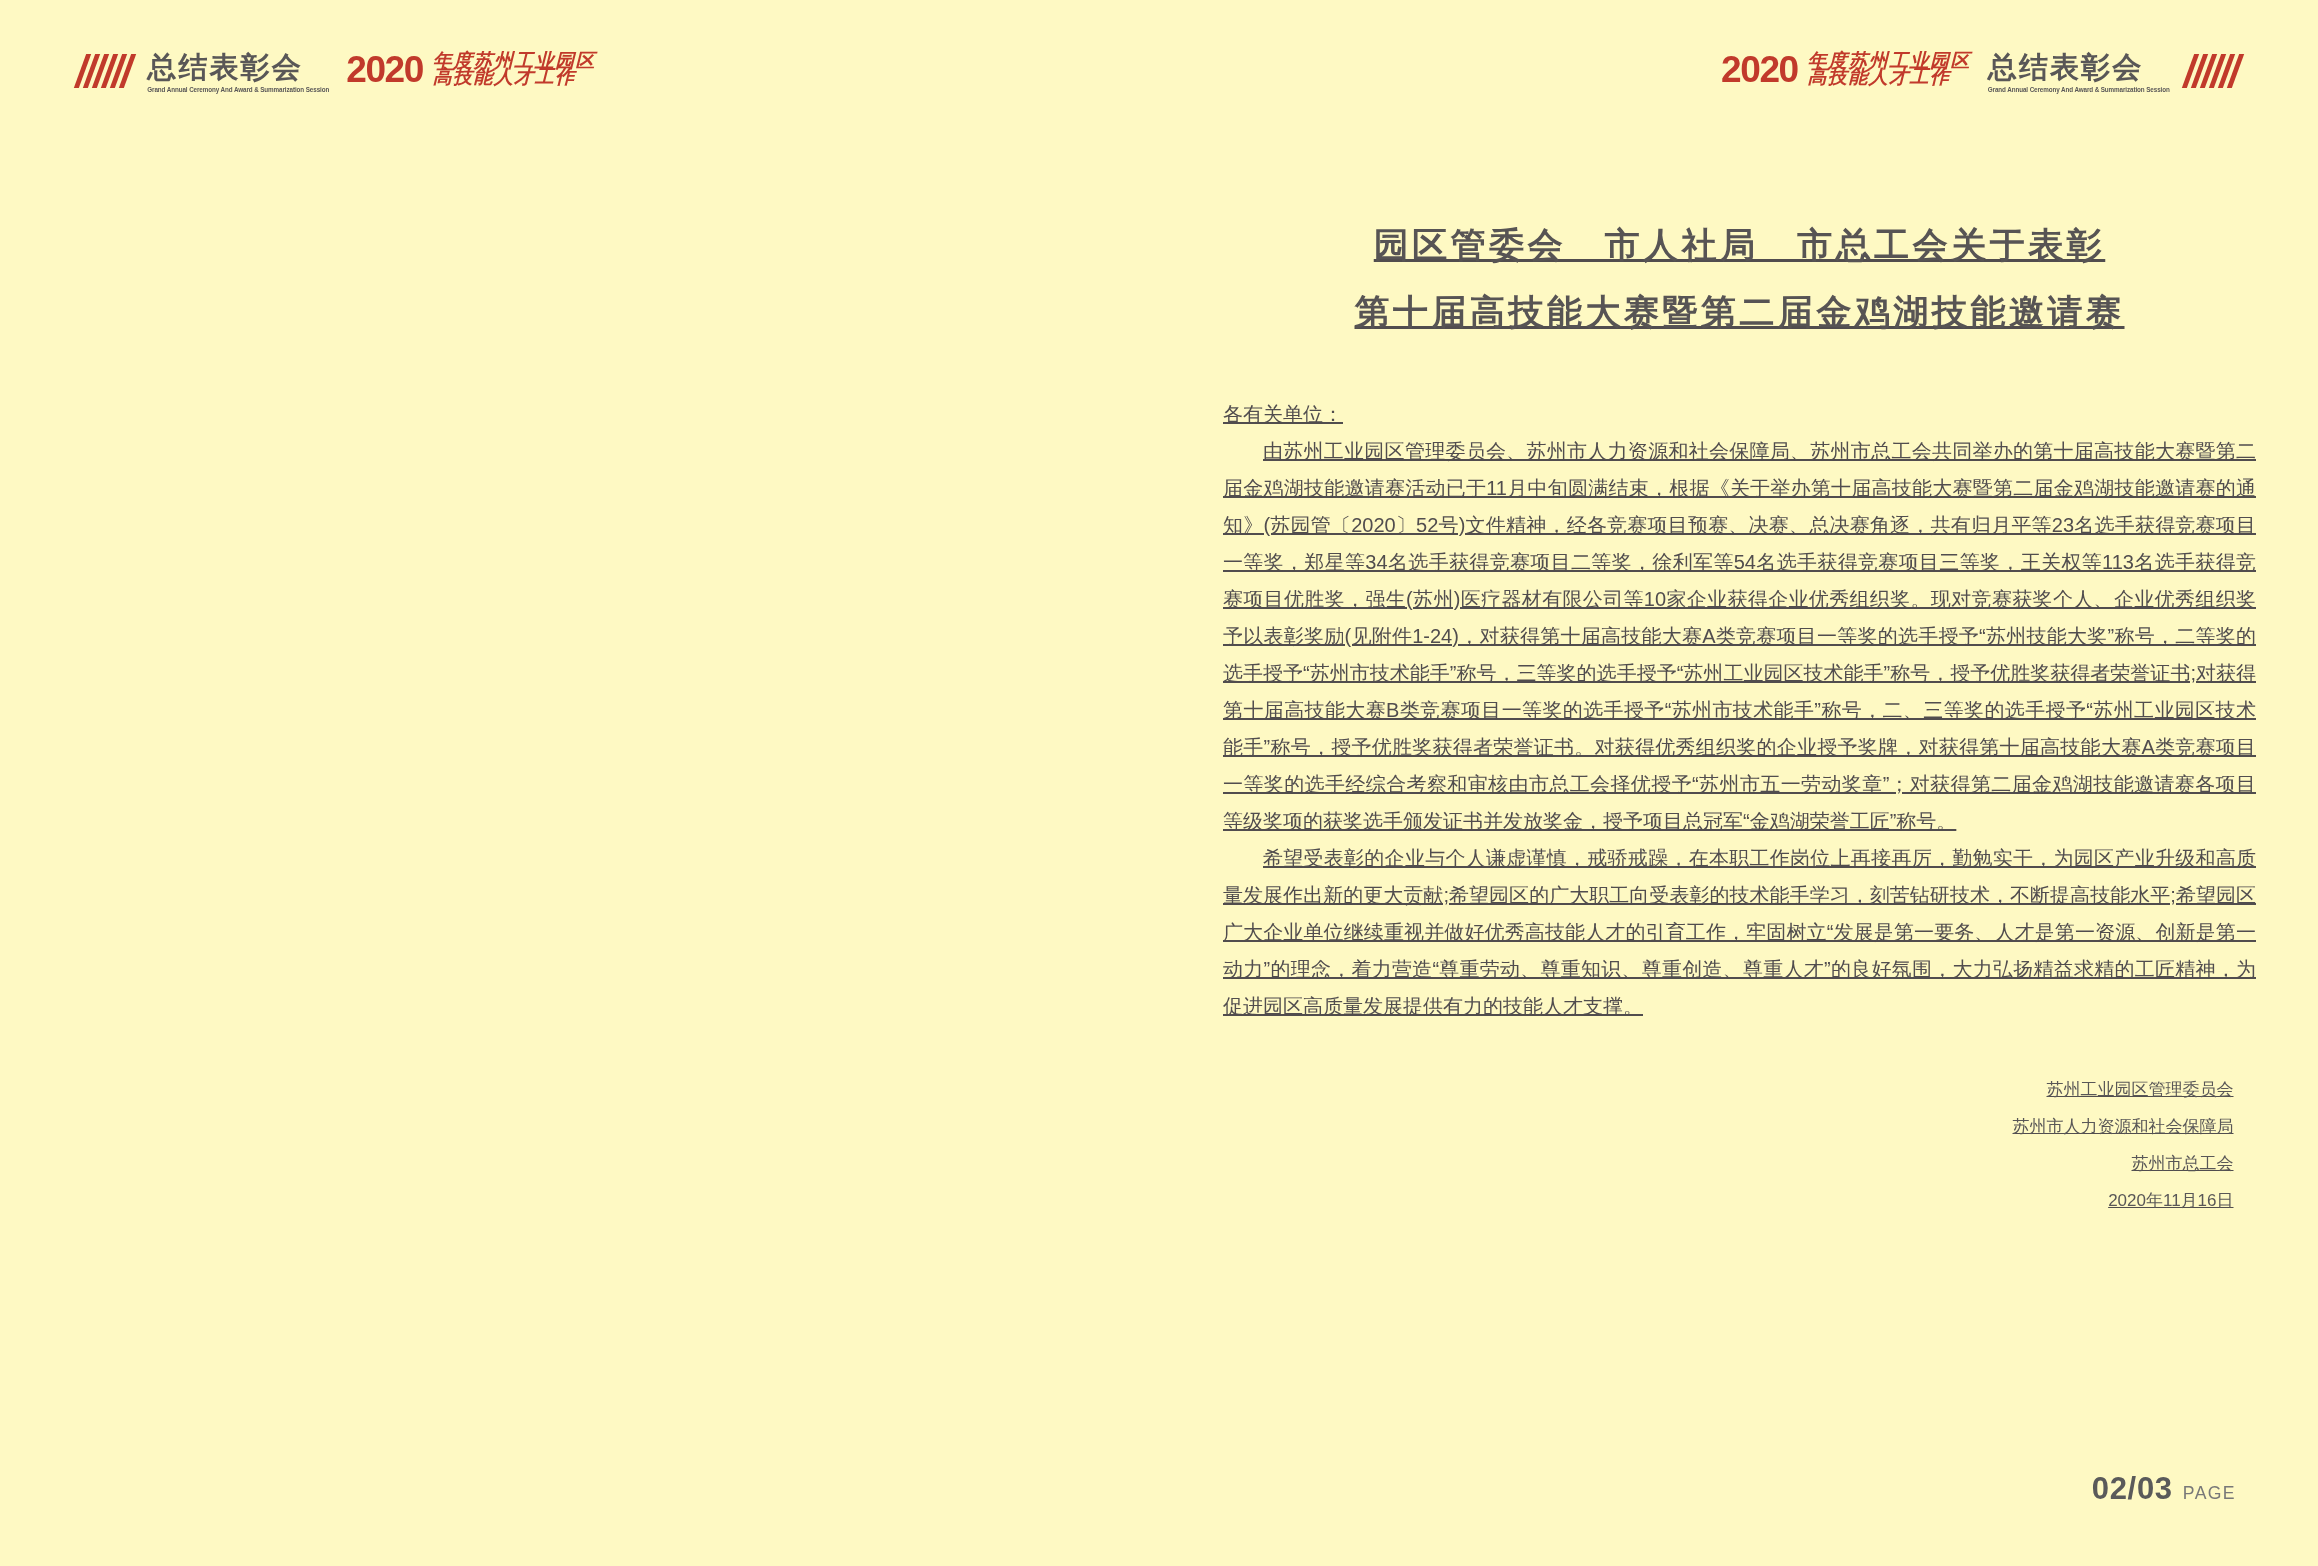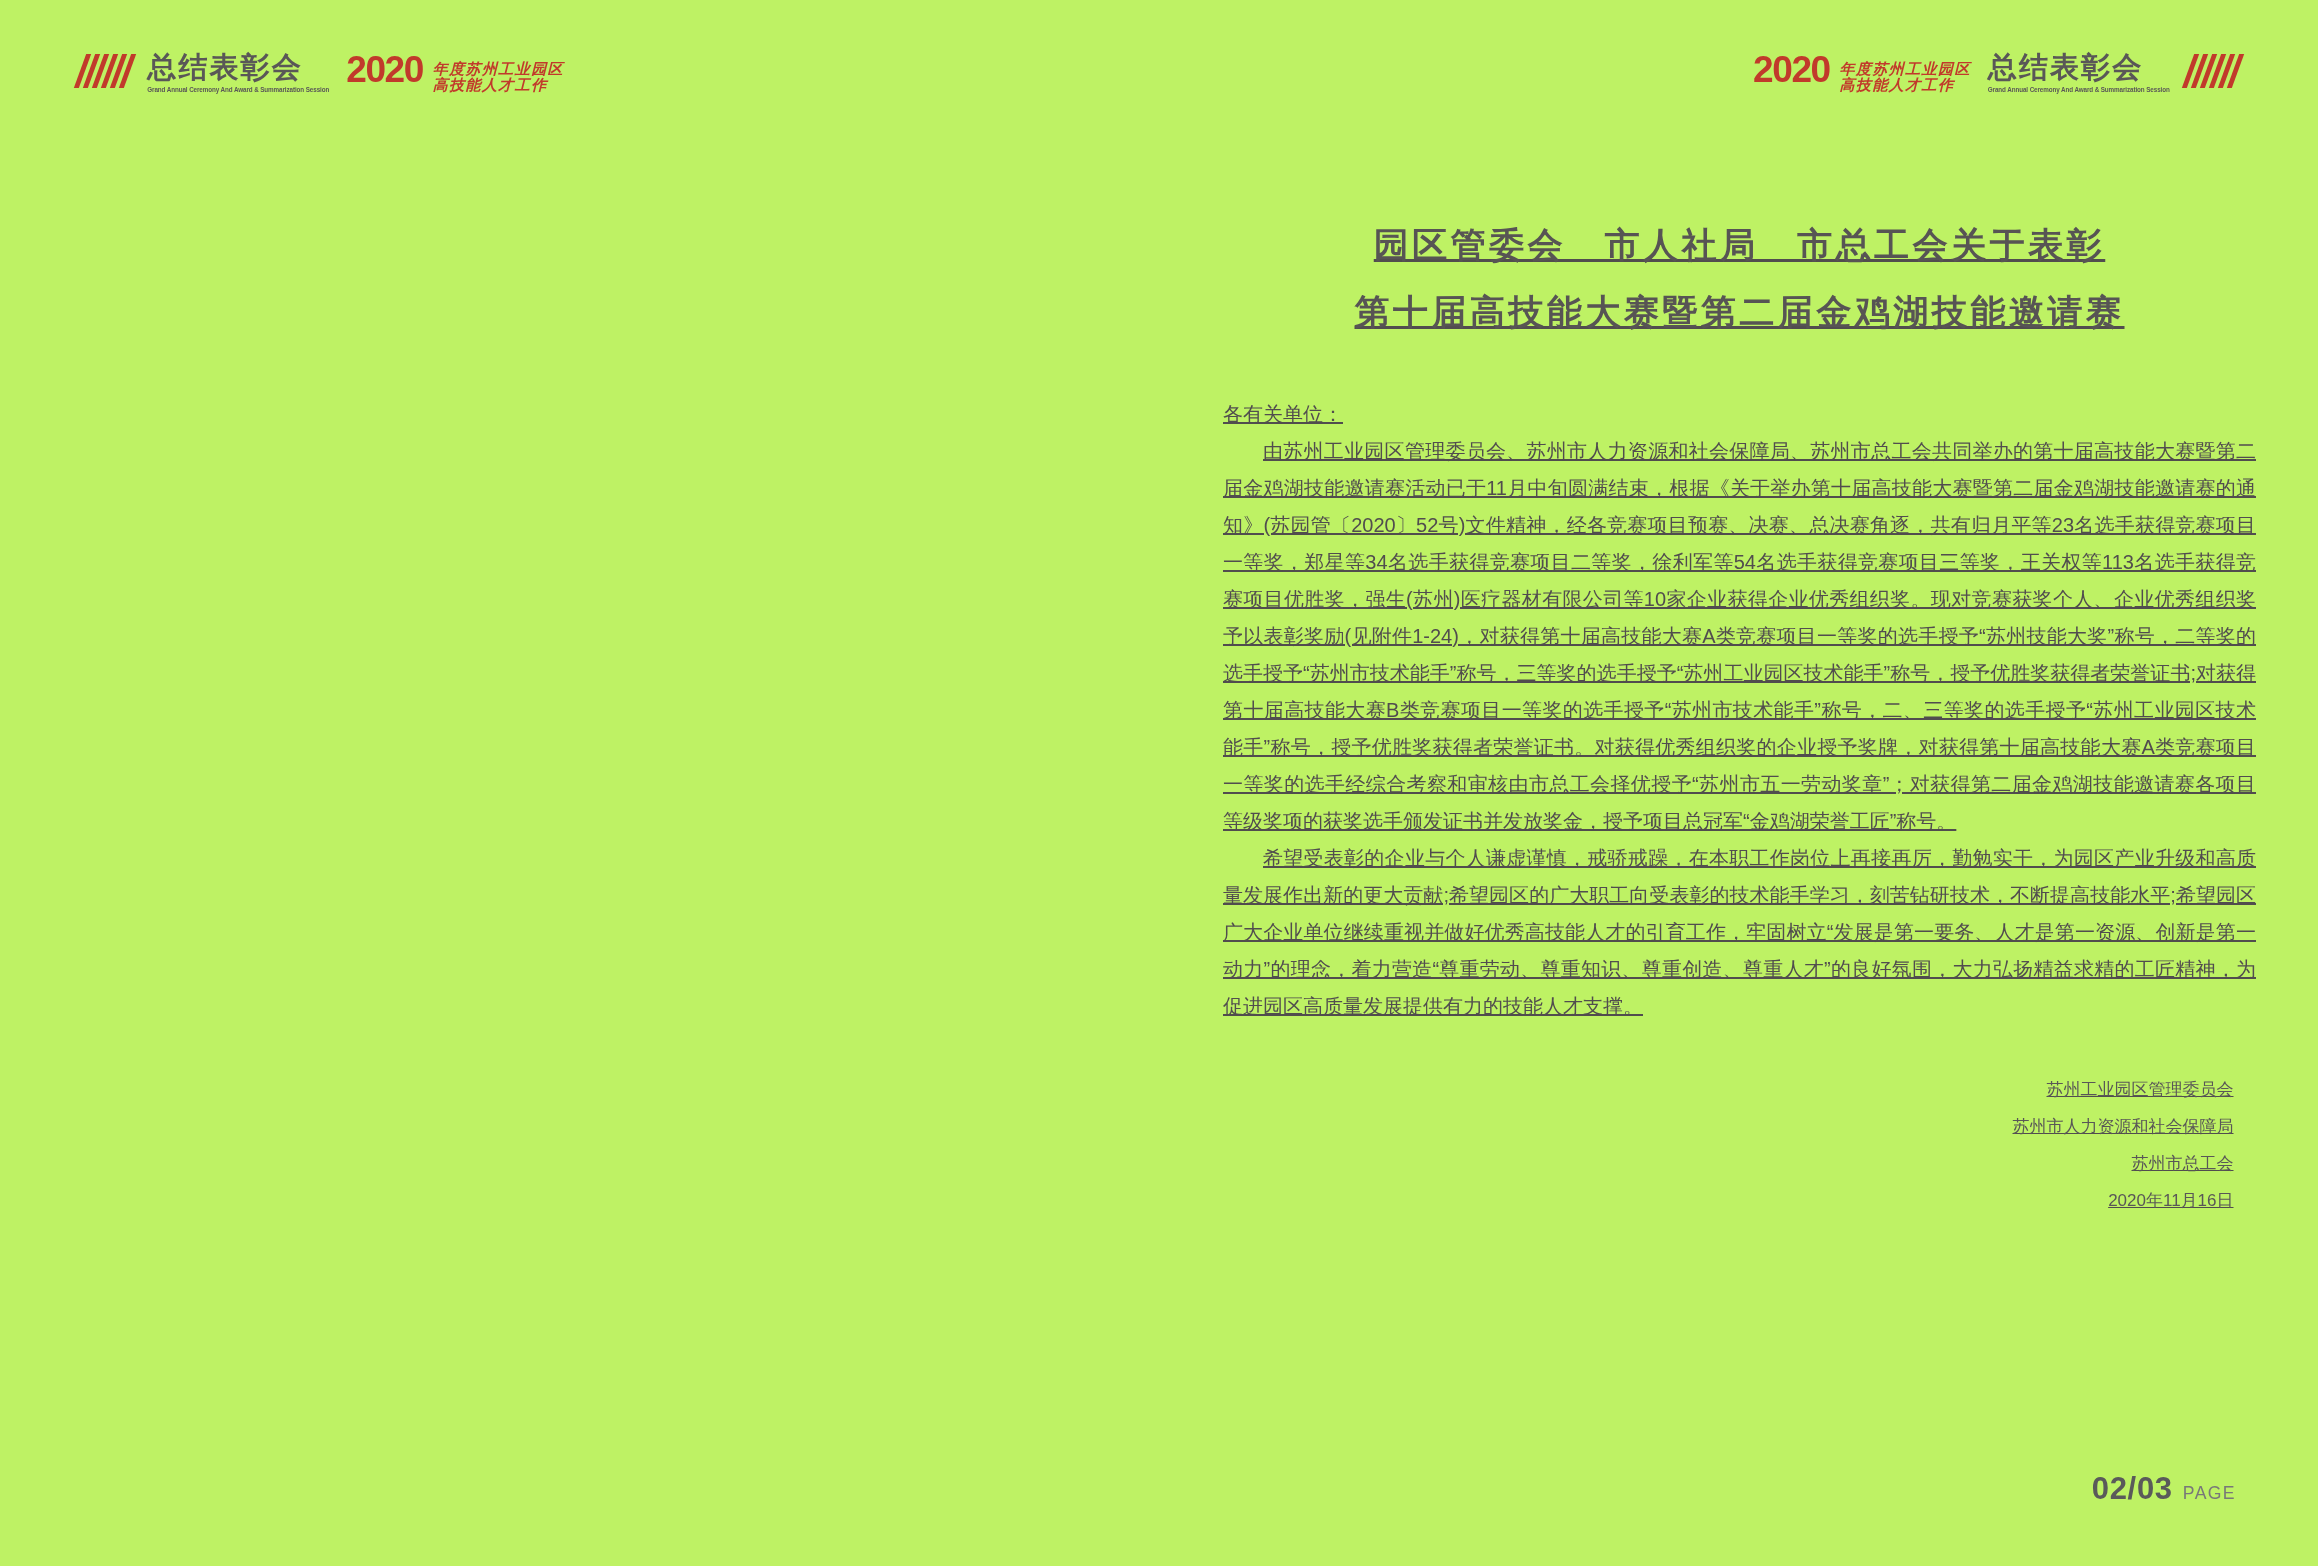--- a/index.html
+++ b/index.html
@@ -1,20 +1,20 @@
 <!DOCTYPE html>
 <html style="font-size:11.2px"><head>
 <meta charset="utf-8">
 <style>
   html, body { margin: 0; padding: 0; background: #ffffff; }
   .page {
     position: relative;
     width: 2319px;
     height: 1567px;
-    background: #bef264;
+    background: #fef9c3;
     overflow: hidden;
     font-family: "Liberation Sans", sans-serif;
     color: #514d4e;
   }
 
   
   .brand-header {
     position: absolute;
     top: 53px;
     display: flex;
@@ -55,27 +55,27 @@
   }
   .brand-year {
     font-size: 37px;
     font-weight: 700;
     color: #c13a2b;
     line-height: 0.92;
     letter-spacing: -1.4px;
     margin-right: 9.8px;
   }
   .brand-taglines {
-    font-size: 15px;
+    font-size: 19px;
     font-weight: 700;
     font-style: italic;
     color: #c13a2b;
     line-height: 16px;
     letter-spacing: 1.4px;
-    margin-top: 8px;
+    margin-top: 0;
     white-space: nowrap;
   }
   .brand-header.right .brand-block { margin: 0 18px 0 17px; }
   .brand-header.right .brand-year  { margin: 0 0 0 0; }
   .brand-header.right .brand-taglines { margin-right: 0; margin-left: 9.8px; }
 
   
   .doc {
     position: absolute;
     left: 1223px;

